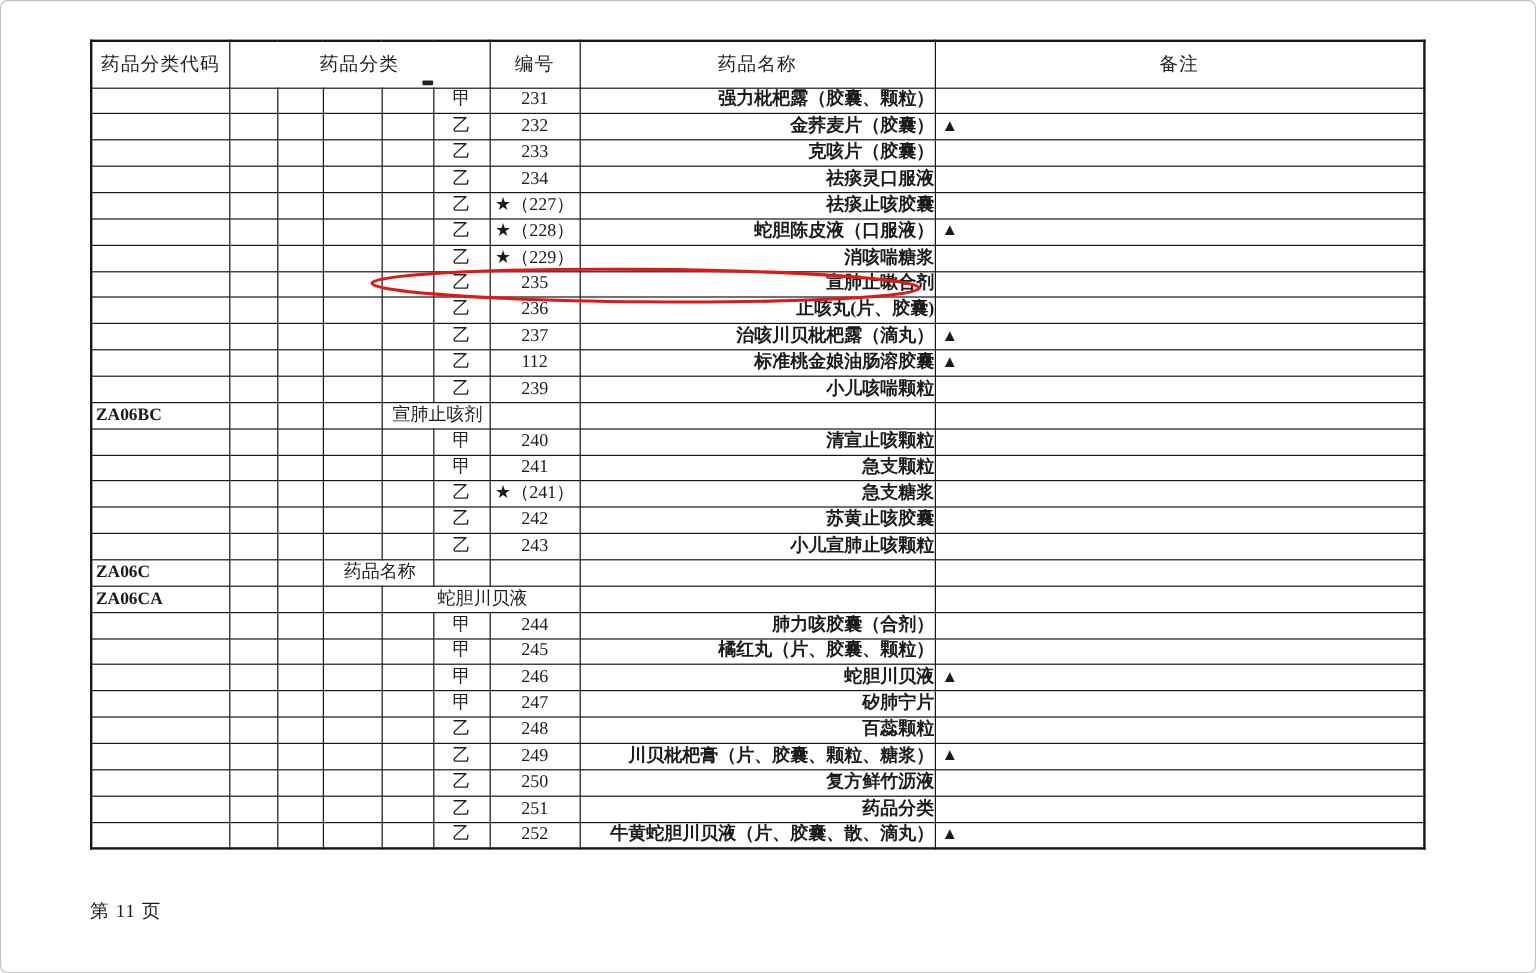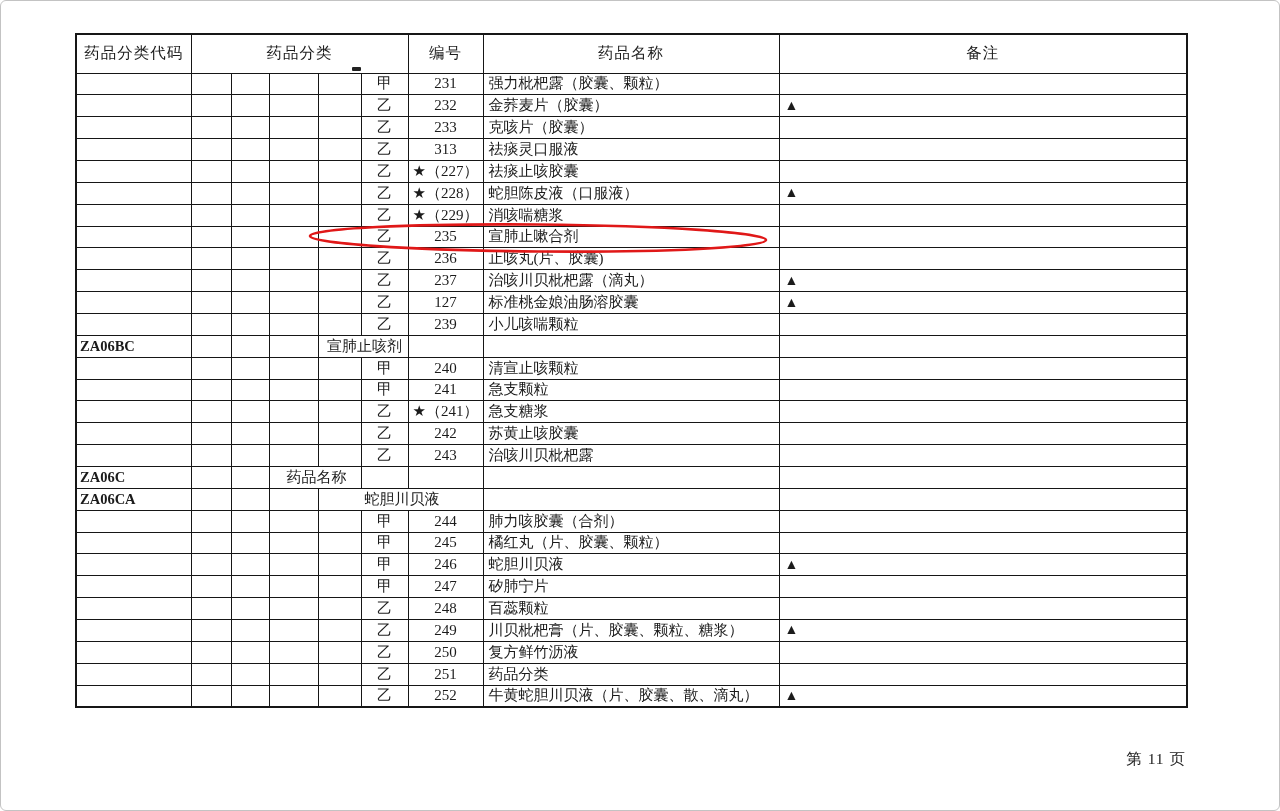--- a/index.html
+++ b/index.html
@@ -32,25 +32,25 @@
     overflow: hidden;
     white-space: nowrap;
     vertical-align: middle;
   }
   .med-table thead tr { height: 39px; }
   .med-table thead th { font-size: 15.5px; text-align: center; letter-spacing: 1px; }
   .med-table tbody tr { height: 21.86px; }
   .med-table td { font-size: 15px; line-height: 1; text-align: center; }
   td.c-code  { text-align: left; padding-left: 3px; font-size: 14.5px; font-weight: bold; }
   td.c-cat   { text-align: center; padding-left: 3px; }
-  td.c-name  { text-align: left; padding-left: 5px; }
+  td.c-name  { text-align: right; padding-left: 5px; font-weight: bold; }
   td.c-remark{ text-align: left; padding-left: 5px; font-size: 14px; }
   .footer {
     position: absolute; left: 75px; top: 749px; width: 1111px;
-    text-align: right; font-size: 15.5px; letter-spacing: 1px;
+    text-align: left; font-size: 15.5px; letter-spacing: 1px;
   }
   .overlay-svg {
     position: absolute; left: 0; top: 0;
     pointer-events: none;
   }
   .scan-dash {
     position: absolute; left: 352px; top: 67px;
     width: 9px; height: 4px; background: #222; border-radius: 1px;
   }
 </style>
@@ -114,21 +114,21 @@
         <td class="c-name">克咳片（胶囊）</td>
         <td class="c-remark"></td>
       </tr>
       <tr>
         <td class="c-code"></td>
         <td></td>
         <td></td>
         <td></td>
         <td></td>
         <td>乙</td>
-        <td>313</td>
+        <td>234</td>
         <td class="c-name">祛痰灵口服液</td>
         <td class="c-remark"></td>
       </tr>
       <tr>
         <td class="c-code"></td>
         <td></td>
         <td></td>
         <td></td>
         <td></td>
         <td>乙</td>
@@ -191,21 +191,21 @@
         <td class="c-name">治咳川贝枇杷露（滴丸）</td>
         <td class="c-remark">▲</td>
       </tr>
       <tr>
         <td class="c-code"></td>
         <td></td>
         <td></td>
         <td></td>
         <td></td>
         <td>乙</td>
-        <td>127</td>
+        <td>112</td>
         <td class="c-name">标准桃金娘油肠溶胶囊</td>
         <td class="c-remark">▲</td>
       </tr>
       <tr>
         <td class="c-code"></td>
         <td></td>
         <td></td>
         <td></td>
         <td></td>
         <td>乙</td>
@@ -268,21 +268,21 @@
         <td class="c-remark"></td>
       </tr>
       <tr>
         <td class="c-code"></td>
         <td></td>
         <td></td>
         <td></td>
         <td></td>
         <td>乙</td>
         <td>243</td>
-        <td class="c-name">治咳川贝枇杷露</td>
+        <td class="c-name">小儿宣肺止咳颗粒</td>
         <td class="c-remark"></td>
       </tr>
       <tr>
         <td class="c-code">ZA06C</td>
         <td></td>
         <td></td>
         <td class="c-cat" colspan="2">药品名称</td>
         <td></td>
         <td></td>
         <td></td>

